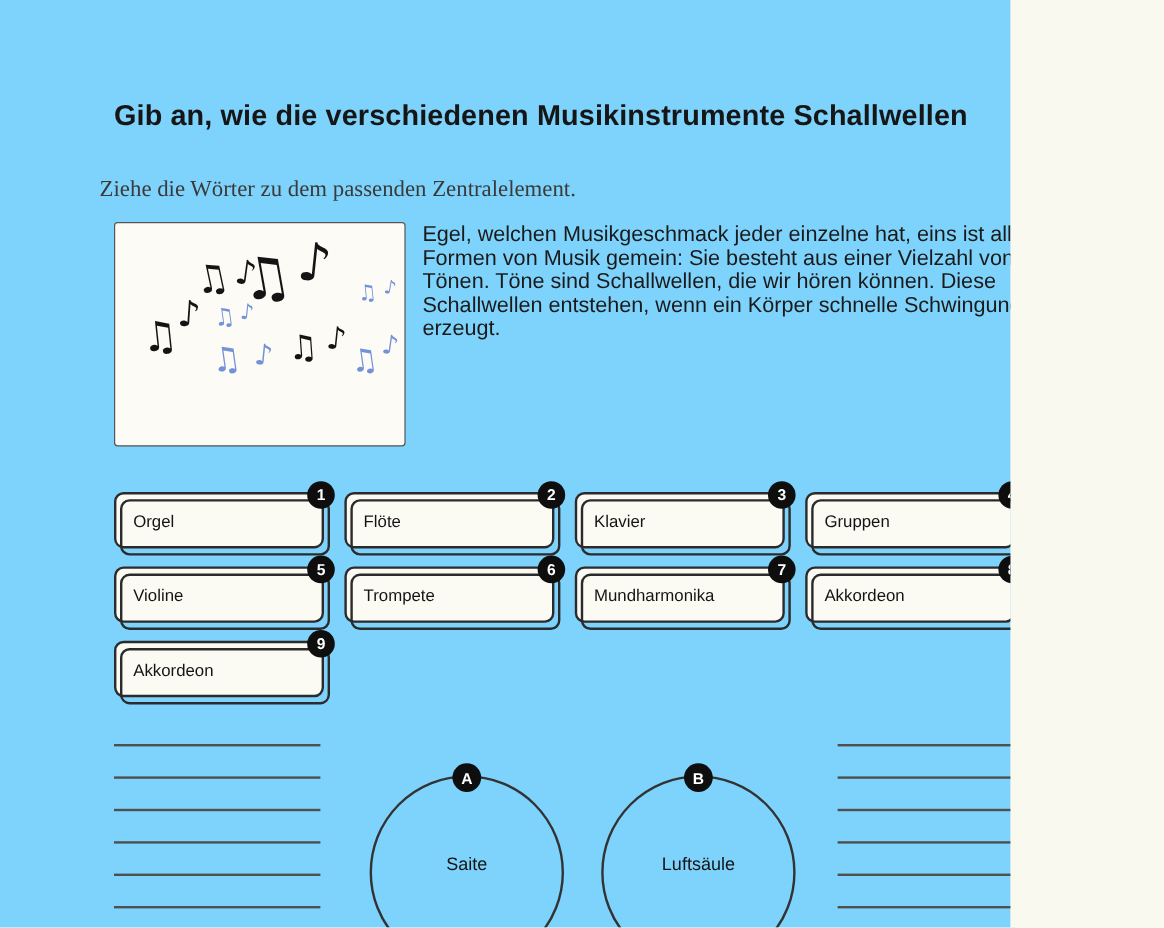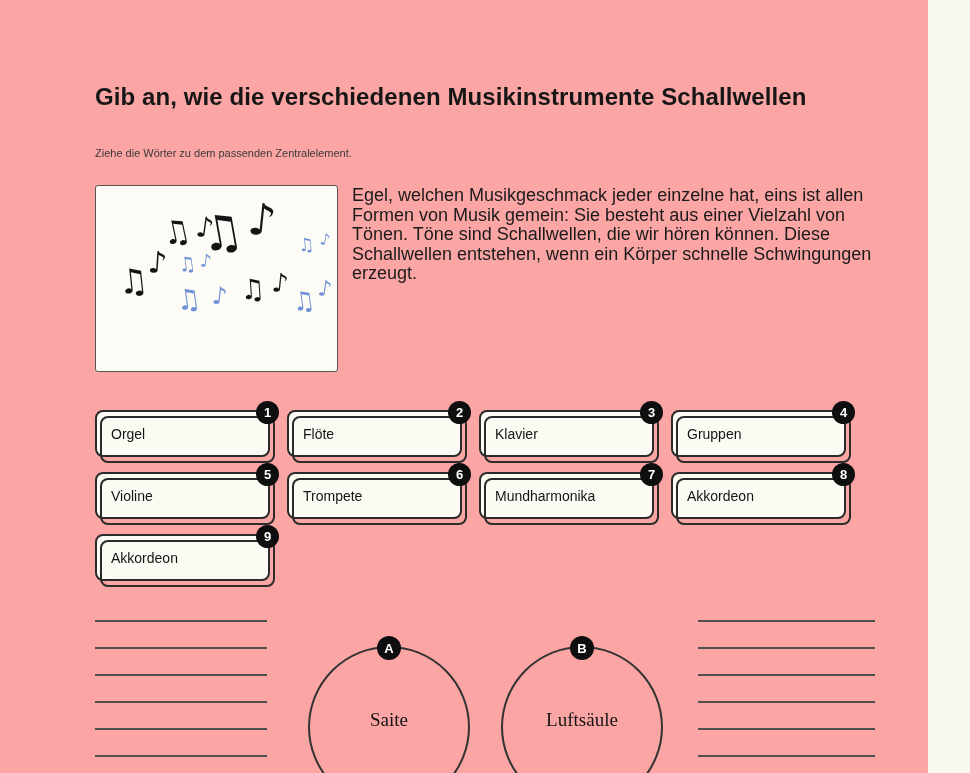--- a/index.html
+++ b/index.html
@@ -1,31 +1,31 @@
 <!DOCTYPE html>
 <html><head>
 <meta charset="utf-8">
 <style>
   * { margin:0; padding:0; box-sizing:border-box; }
   html,body { background:#faf9f0; }
   .page {
-    position:relative; width:928px; height:773px; overflow:hidden;
-    background:#fca5a5; font-family:"Liberation Sans", sans-serif; color:#1c1c1c;
+    position:relative; width:842px; height:773px; overflow:hidden;
+    background:#7dd3fc; font-family:"Liberation Sans", sans-serif; color:#1c1c1c;
   }
 
   
   .title {
     position:absolute; left:95px; top:82px; width:760px;
     font-size:24px; font-weight:700; line-height:29px; color:#161616;
     letter-spacing:0.1px;
   }
   .title span { display:block; }
   .subtitle {
-    position:absolute; left:95px; top:147px; width:700px;
-    font-size:11px; color:#3a3a3a;
+    position:absolute; left:83px; top:147px; width:700px;
+    font-size:19px; color:#3a3a3a;font-family:Liberation Serif, serif;
   }
 
   
   .imgbox {
     position:absolute; left:95px; top:185px; width:243px; height:187px;
     border:1.5px solid #555; border-radius:3px; background:#fcfbf5;
     overflow:hidden;
   }
   .note {
     position:absolute; line-height:1;
@@ -68,21 +68,21 @@
     position:absolute; width:162px; height:162px;
     border:2px solid #333; border-radius:50%;
     display:flex; align-items:center; justify-content:center;
   }
   .target-a { left:308px; top:646px; }
   .target-b { left:501px; top:646px; }
   .target-badge {
     position:absolute; top:-12px; left:50%; right:auto;
     transform:translateX(-50%); width:24px; height:24px; font-size:13px;
   }
-  .target-label { font-size:19px; color:#141414; margin-top:-14px;font-family:Liberation Serif, serif; }
+  .target-label { font-size:15px; color:#141414; margin-top:-14px; }
 
   
   .rules {
     position:absolute; height:137px;
     display:flex; flex-direction:column; justify-content:space-between;
   }
   .rules-left  { left:95px;  top:620px; width:172px; }
   .rules-right { left:698px; top:620px; width:177px; }
   .rule { height:2px; background:#4f4f4f; }
 </style>

